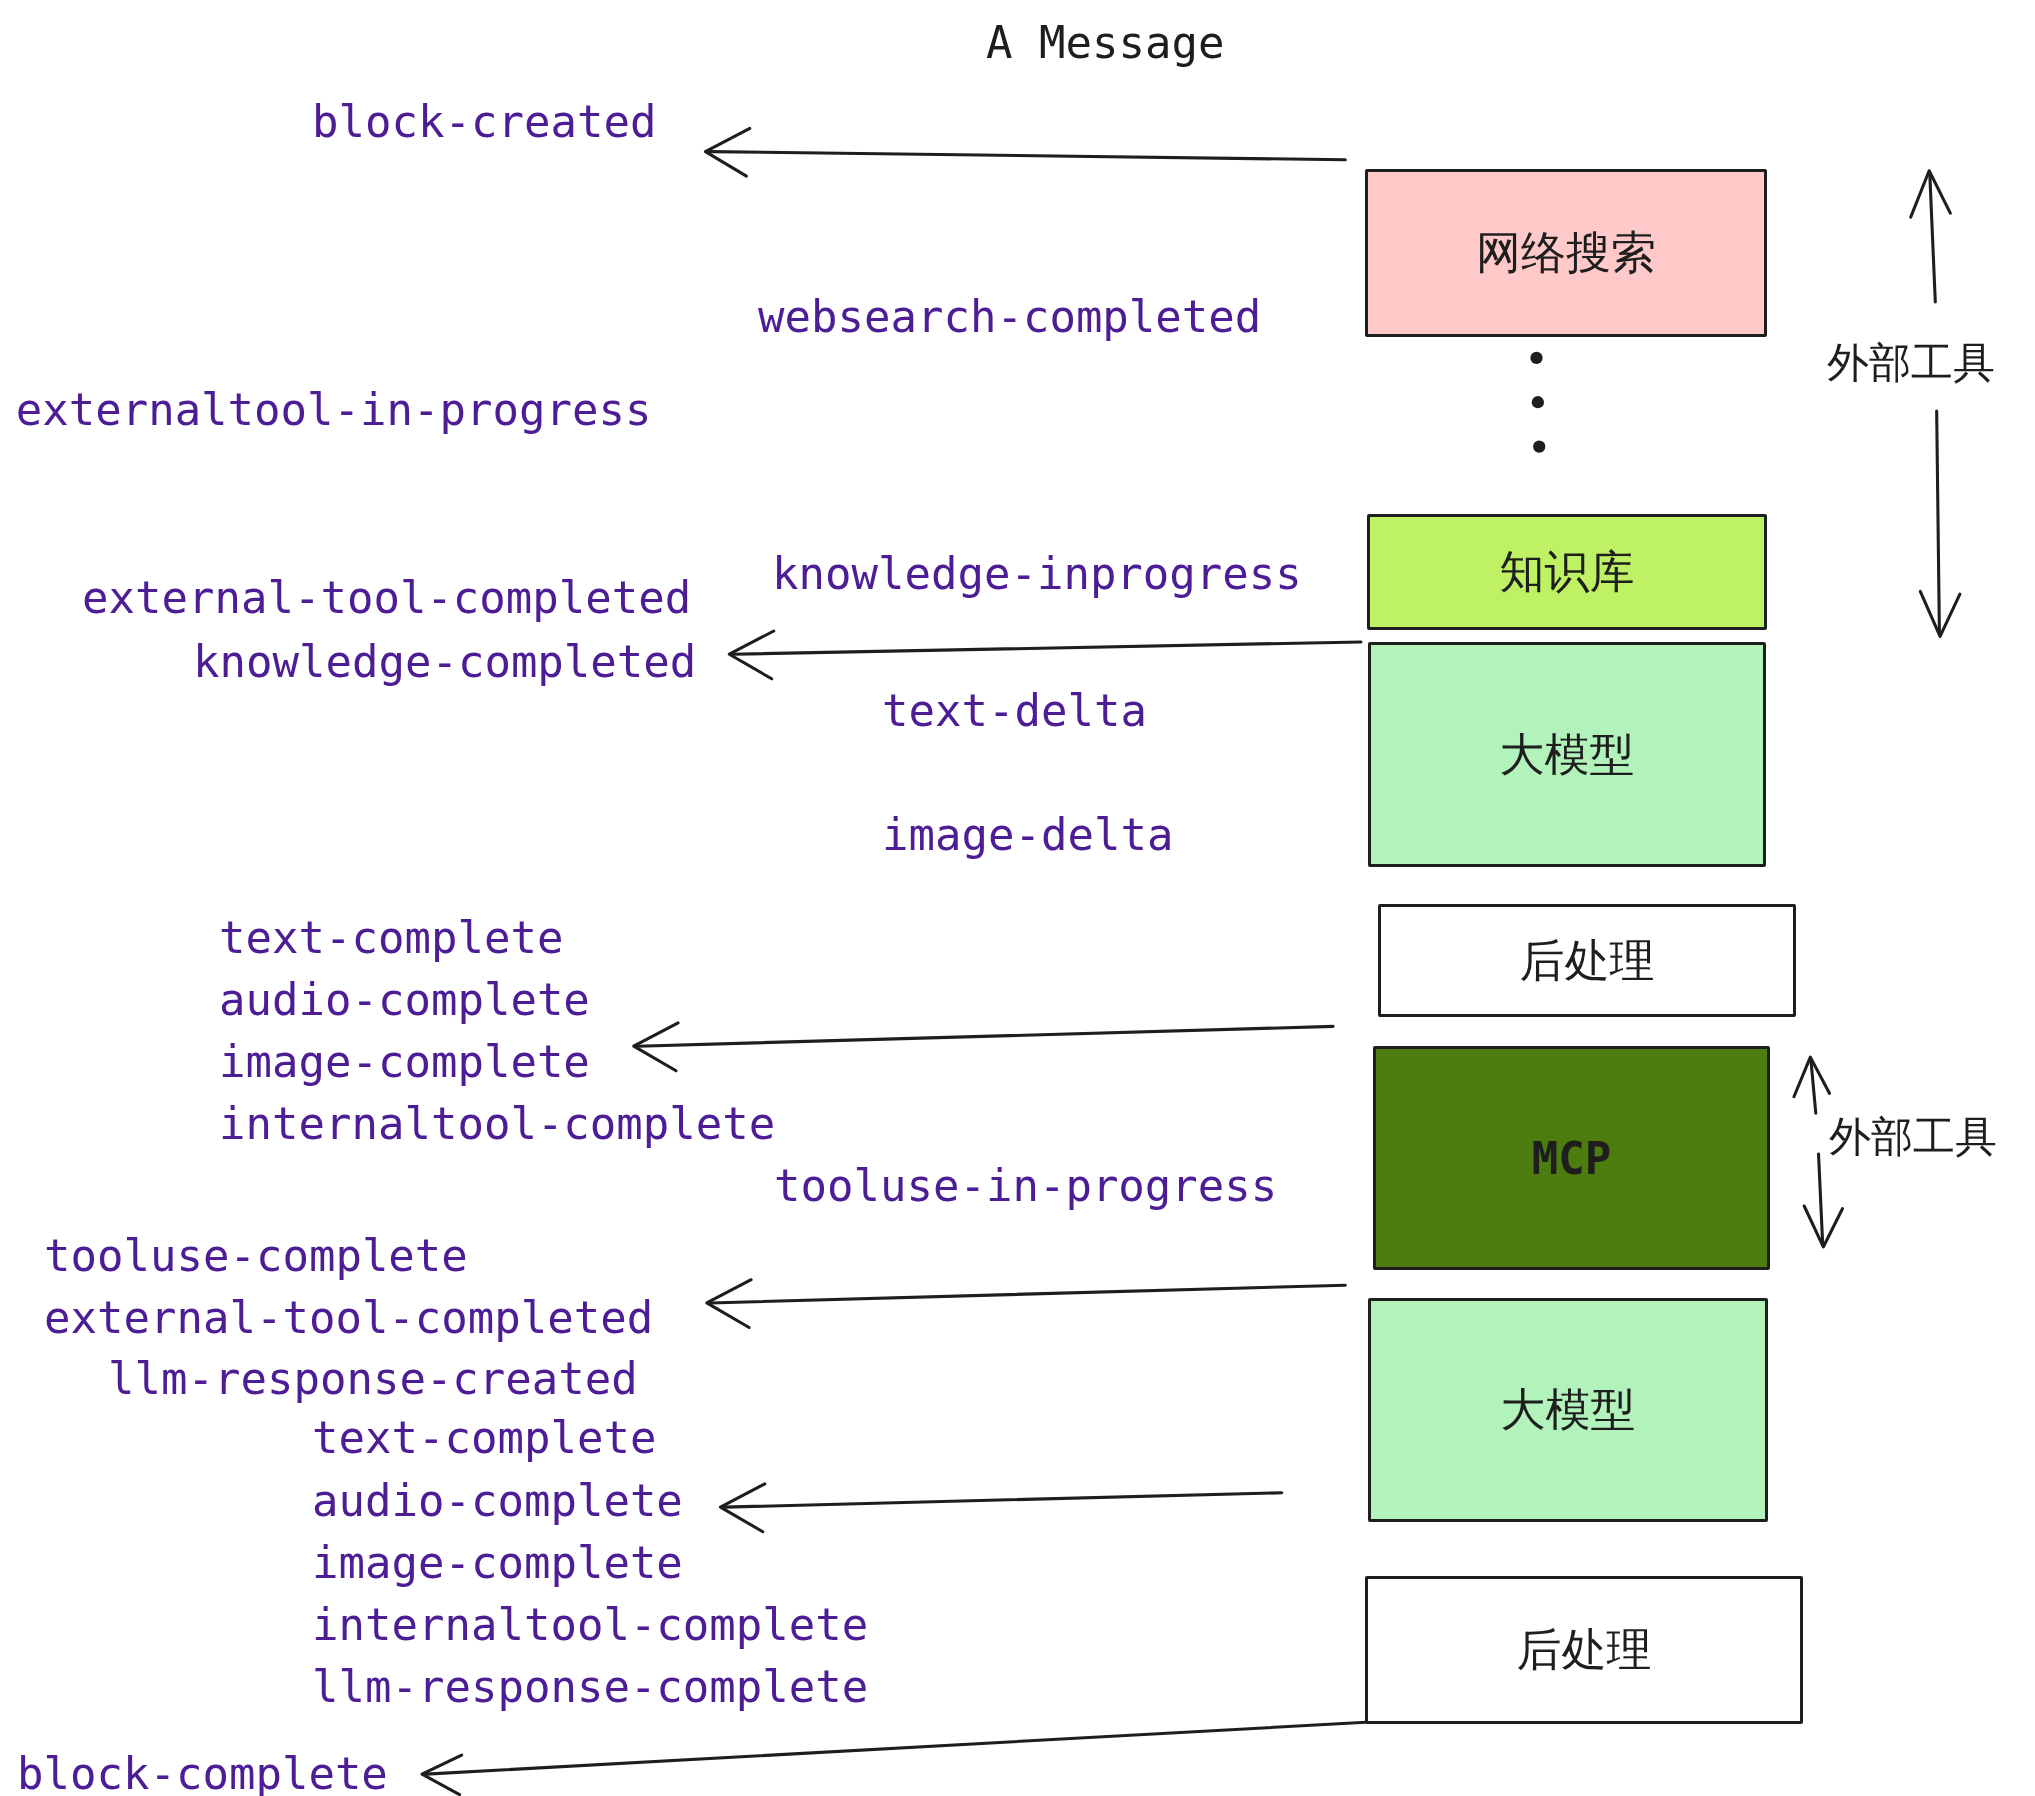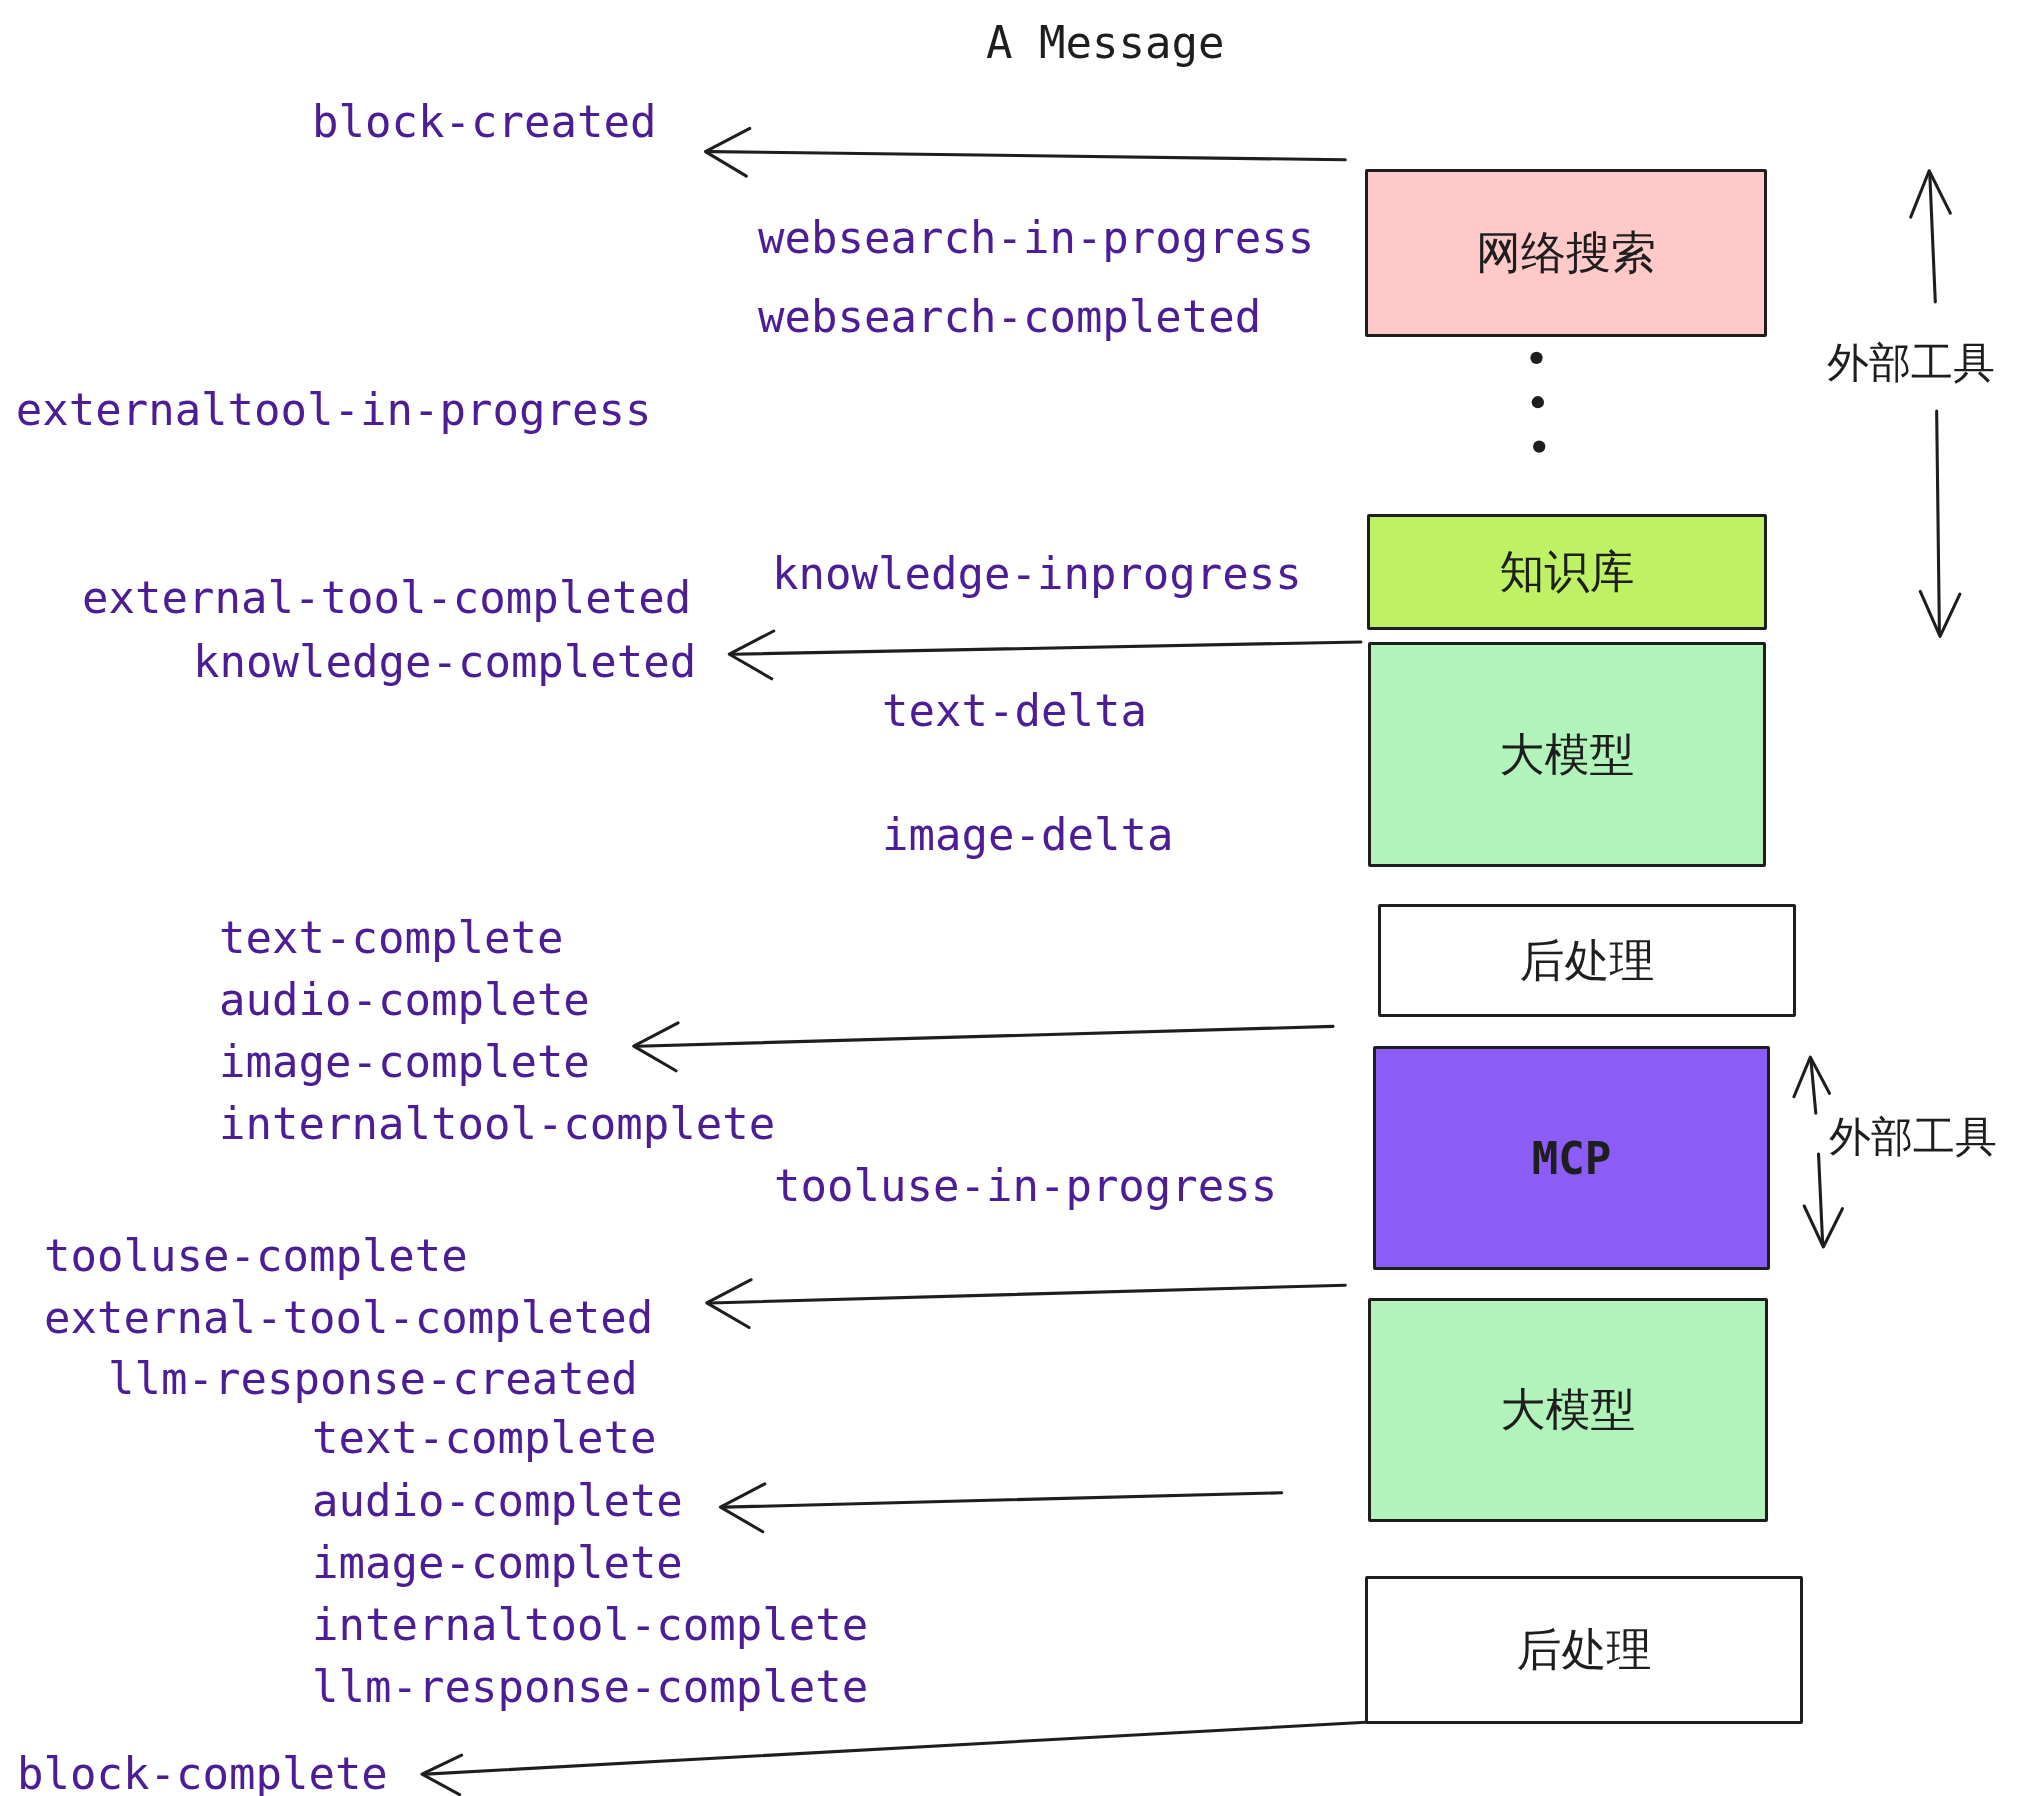--- a/index.html
+++ b/index.html
@@ -73,21 +73,20 @@
     <g>
       <circle cx="2250" cy="524" r="9"></circle>
       <circle cx="2252" cy="589" r="9"></circle>
       <circle cx="2254" cy="654" r="9"></circle>
     </g>
   </svg>
 
   <div class="title" style="left:986px;top:15px;">A Message</div>
 
   <div class="evt" style="left:312px;top:94px;">block-created</div>
-  <div class="evt" style="left:758px;top:210px;">websearch-in-progress</div>
   <div class="evt" style="left:758px;top:289px;">websearch-completed</div>
   <div class="evt" style="left:15.7px;top:382px;">externaltool-in-progress</div>
   <div class="evt" style="left:772px;top:546px;">knowledge-inprogress</div>
   <div class="evt" style="left:82px;top:570px;">external-tool-completed</div>
   <div class="evt" style="left:193px;top:634px;">knowledge-completed</div>
   <div class="evt" style="left:882px;top:683px;">text-delta</div>
   <div class="evt" style="left:882px;top:807px;">image-delta</div>
   <div class="evt" style="left:219px;top:910px;">text-complete</div>
   <div class="evt" style="left:219px;top:972px;">audio-complete</div>
   <div class="evt" style="left:219px;top:1034px;">image-complete</div>
@@ -108,21 +107,21 @@
   </div>
   <div class="box" style="left: 1367px; top: 514px; width: 400px; height: 116px; background-color: #bef264;">
     <span>知识库</span>
   </div>
   <div class="box" style="left: 1368px; top: 642px; width: 398px; height: 225px; background-color: rgb(178, 242, 187);">
     <span>大模型</span>
   </div>
   <div class="box" style="left: 1378px; top: 904px; width: 418px; height: 113px; background-color: rgb(255, 255, 255);">
     <span>后处理</span>
   </div>
-  <div class="box mono" style="left: 1373px; top: 1046px; width: 397px; height: 224px; background-color: #8b5cf6;">
+  <div class="box mono" style="left: 1373px; top: 1046px; width: 397px; height: 224px; background-color: #4d7c0f;">
     <span>MCP</span>
   </div>
   <div class="box" style="left: 1368px; top: 1298px; width: 400px; height: 224px; background-color: rgb(178, 242, 187);">
     <span>大模型</span>
   </div>
   <div class="box" style="left: 1365px; top: 1576px; width: 438px; height: 148px; background-color: rgb(255, 255, 255);">
     <span>后处理</span>
   </div>
 
   <div class="ann" style="left:1827px;top:335px;">外部工具</div>

